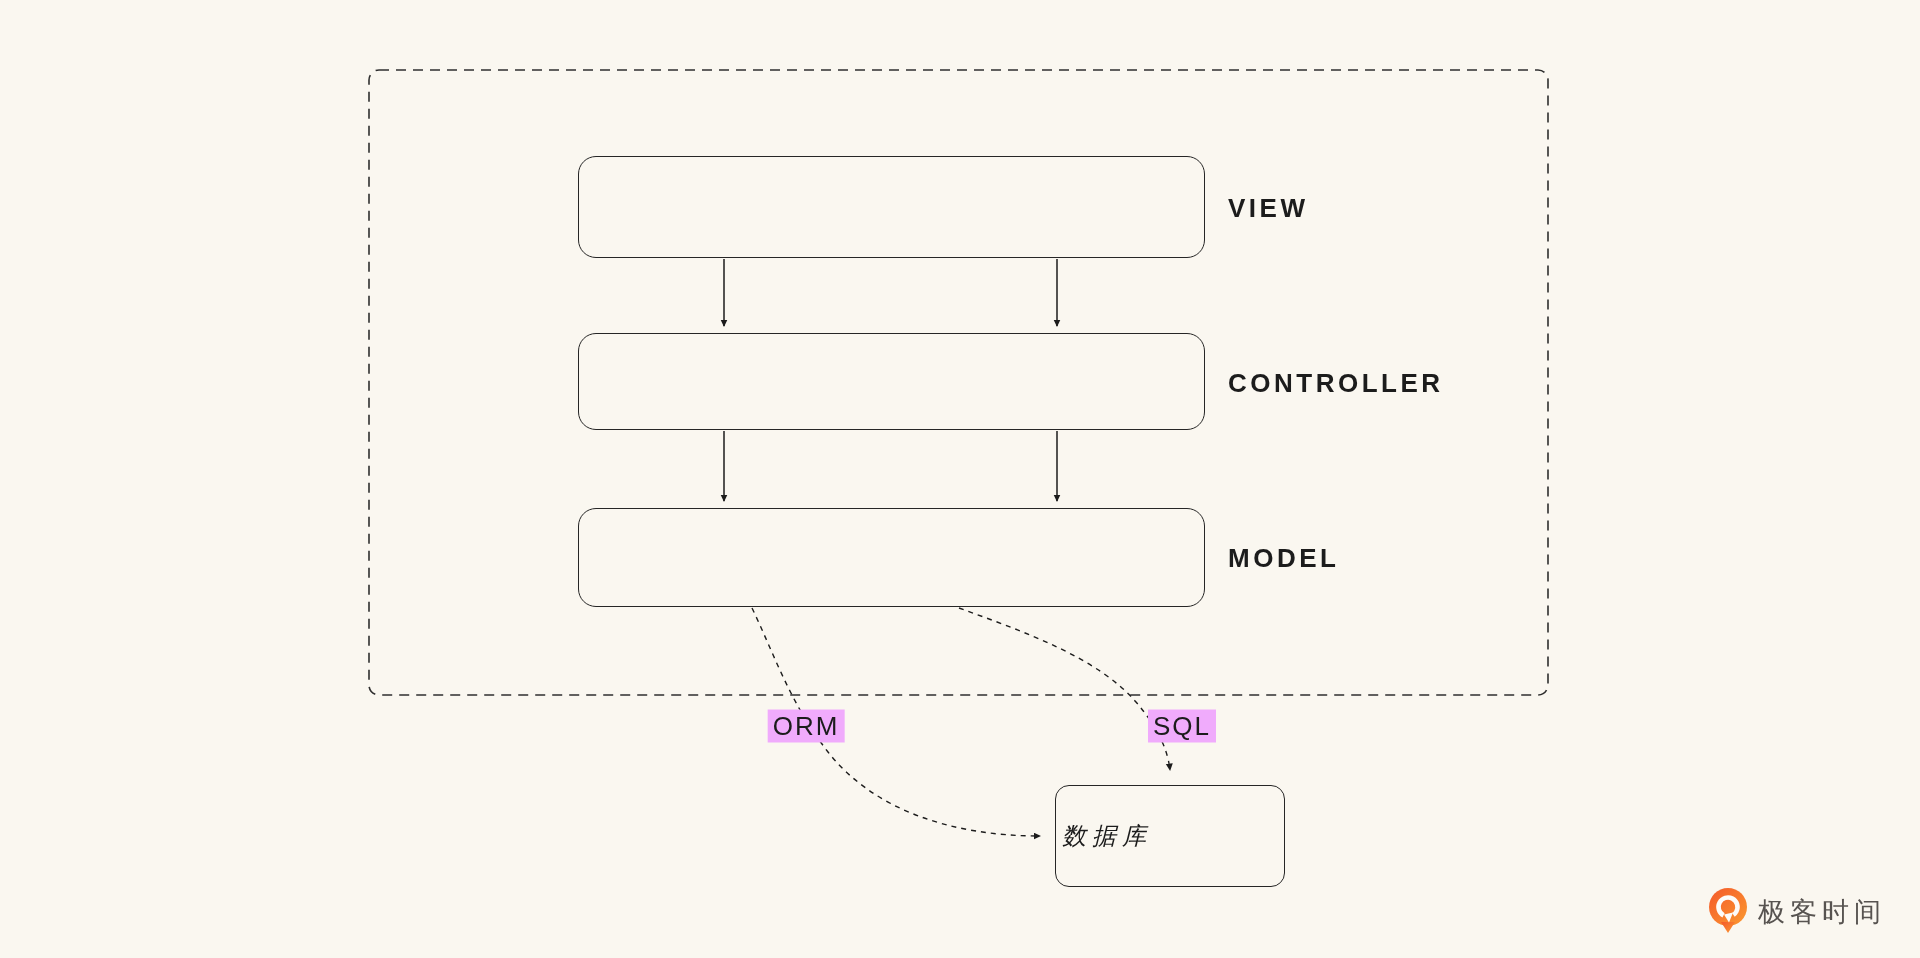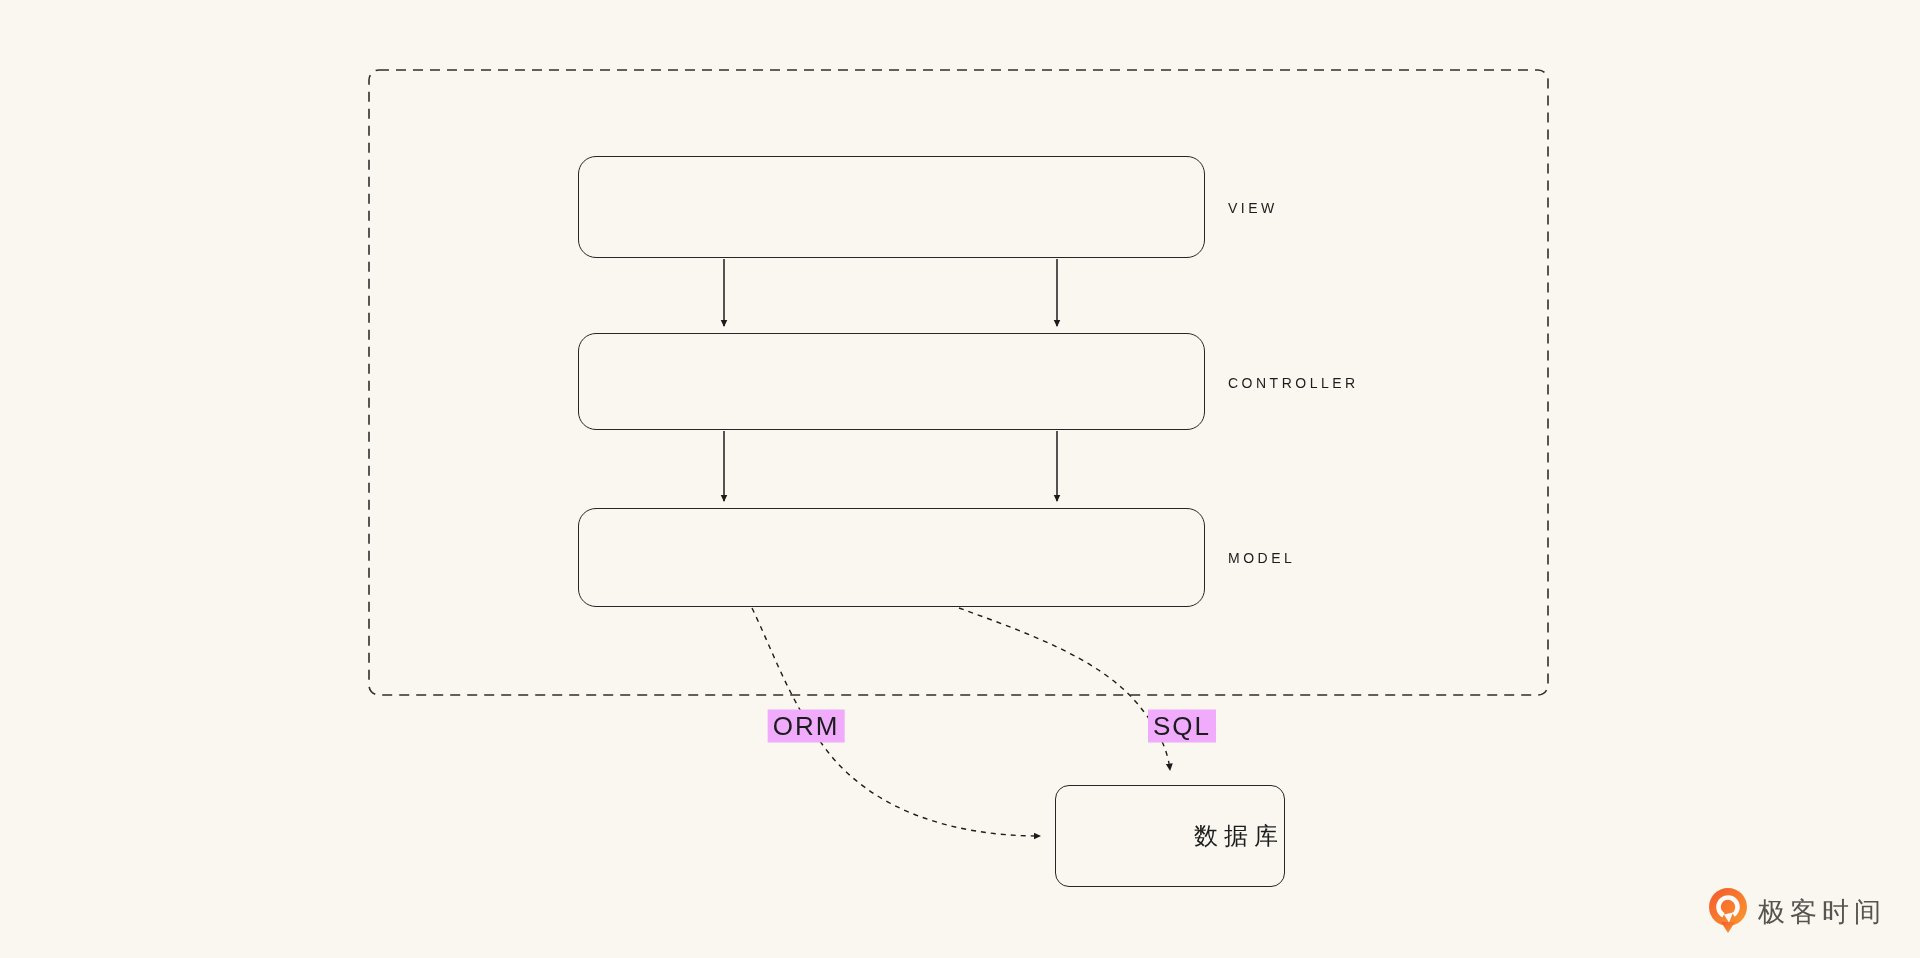--- a/index.html
+++ b/index.html
@@ -15,36 +15,37 @@
 
   .node {
     position: absolute;
     border: 1.6px solid #262626;
     border-radius: 18px;
     background: transparent;
     box-sizing: border-box;
   }
   .node.db {
     border-radius: 14px;
-    display: flex; align-items: center; justify-content: flex-end;
+    display: flex; align-items: center; justify-content: flex-start; font-style: italic;
   }
   .db-text {
     font-size: 24px;
     letter-spacing: 6px;
     padding-left: 6px; 
     color: #1c1c1c;
   }
 
   .tier-label {
     position: absolute;
     transform: translateY(-50%);
-    font-size: 14px;
+    font-size: 26px;
     letter-spacing: 3.5px;
     color: #1c1c1c;
     white-space: nowrap;
+    font-weight: bold;
   }
   .edge-label {
     position: absolute;
     transform: translate(-50%, -50%);
     font-size: 26px;
     letter-spacing: 2px;
     color: #1c1c1c;
     background: #f0abfc;   
     padding: 1px 5px;
     white-space: nowrap;

